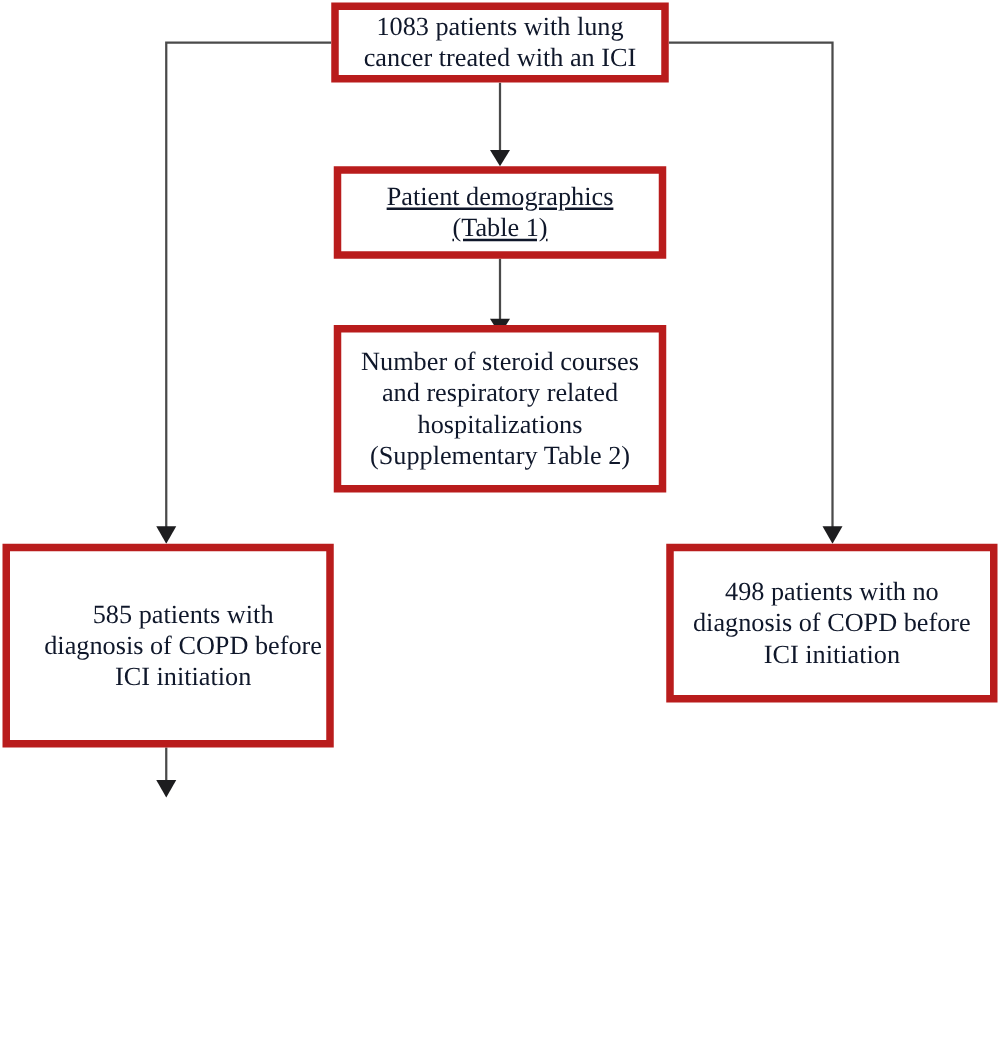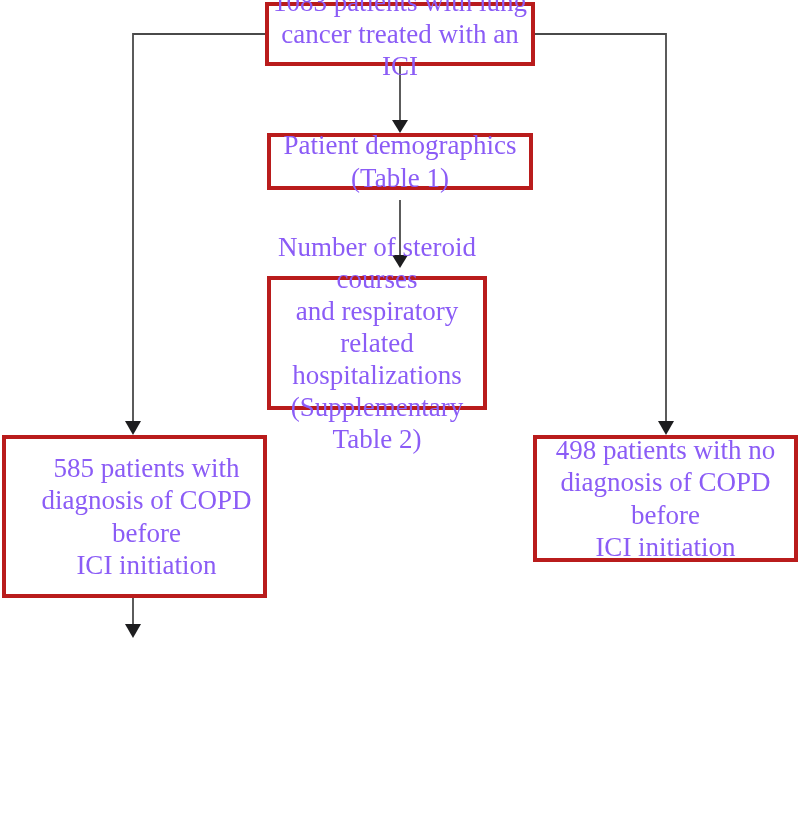--- a/index.html
+++ b/index.html
@@ -17,36 +17,36 @@
   }
   .connectors {
     position: absolute;
     left: 0;
     top: 0;
     z-index: 0;
   }
   .node {
     position: absolute;
     box-sizing: border-box;
-    border: 4px solid #b91c1c;
+    border: 6px solid #b91c1c;
     background: #ffffff;
-    color: #8b5cf6;
-    font-size: 27px;
+    color: #0f172a;
+    font-size: 21px;
     line-height: 1.19;
     display: flex;
     align-items: center;
     justify-content: center;
     text-align: center;
     white-space: pre-line;
     z-index: 1;
     padding: 2px 1px;
   }
   #node-total       { left: 265px; top: 2px;   width: 270px; height: 64px;  }
-  #node-demo        { left: 267px; top: 133px; width: 266px; height: 57px;  }
-  #node-steroid     { left: 267px; top: 276px; width: 220px; height: 134px; }
+  #node-demo        { left: 267px; top: 133px; width: 266px; height: 74px; text-decoration: underline;  }
+  #node-steroid     { left: 267px; top: 260px; width: 266px; height: 134px; }
   #node-copd        { left: 2px;   top: 435px; width: 265px; height: 163px; padding-left: 25px; }
   #node-nocopd      { left: 533px; top: 435px; width: 265px; height: 127px; }
   #node-outcomes    { left: 2px;   top: 638px; width: 265px; height: 199px; }
 </style>
 </head>
 <body>
 
 <div class="canvas">
 
   <svg class="connectors" width="800" height="839" viewBox="0 0 800 839" fill="none" stroke="#4a4a4a" stroke-width="1.8">

